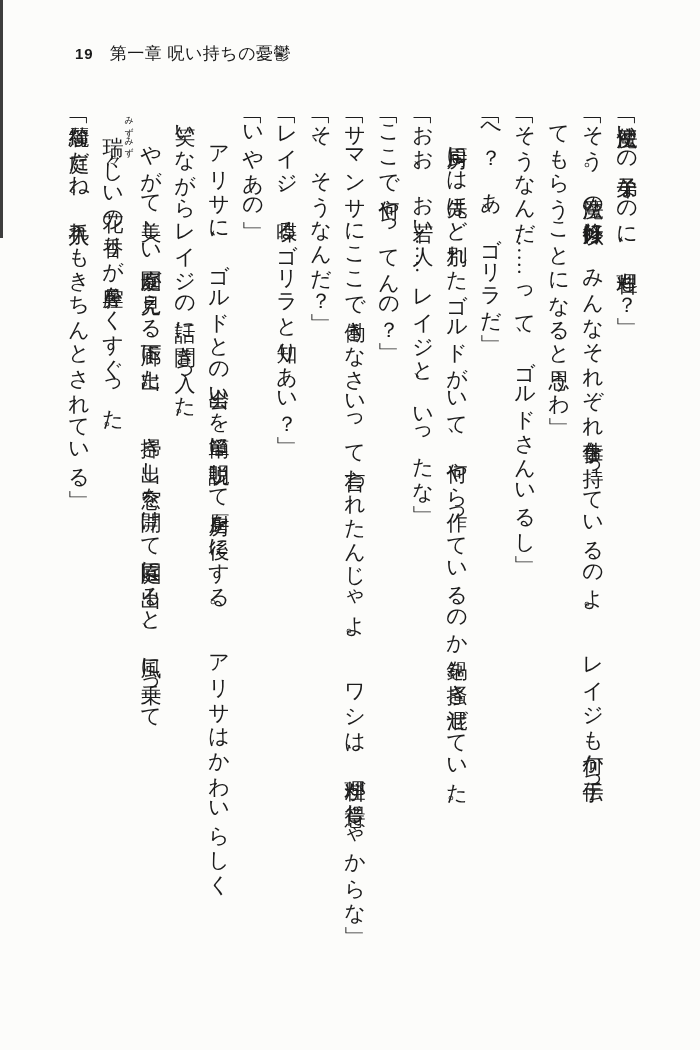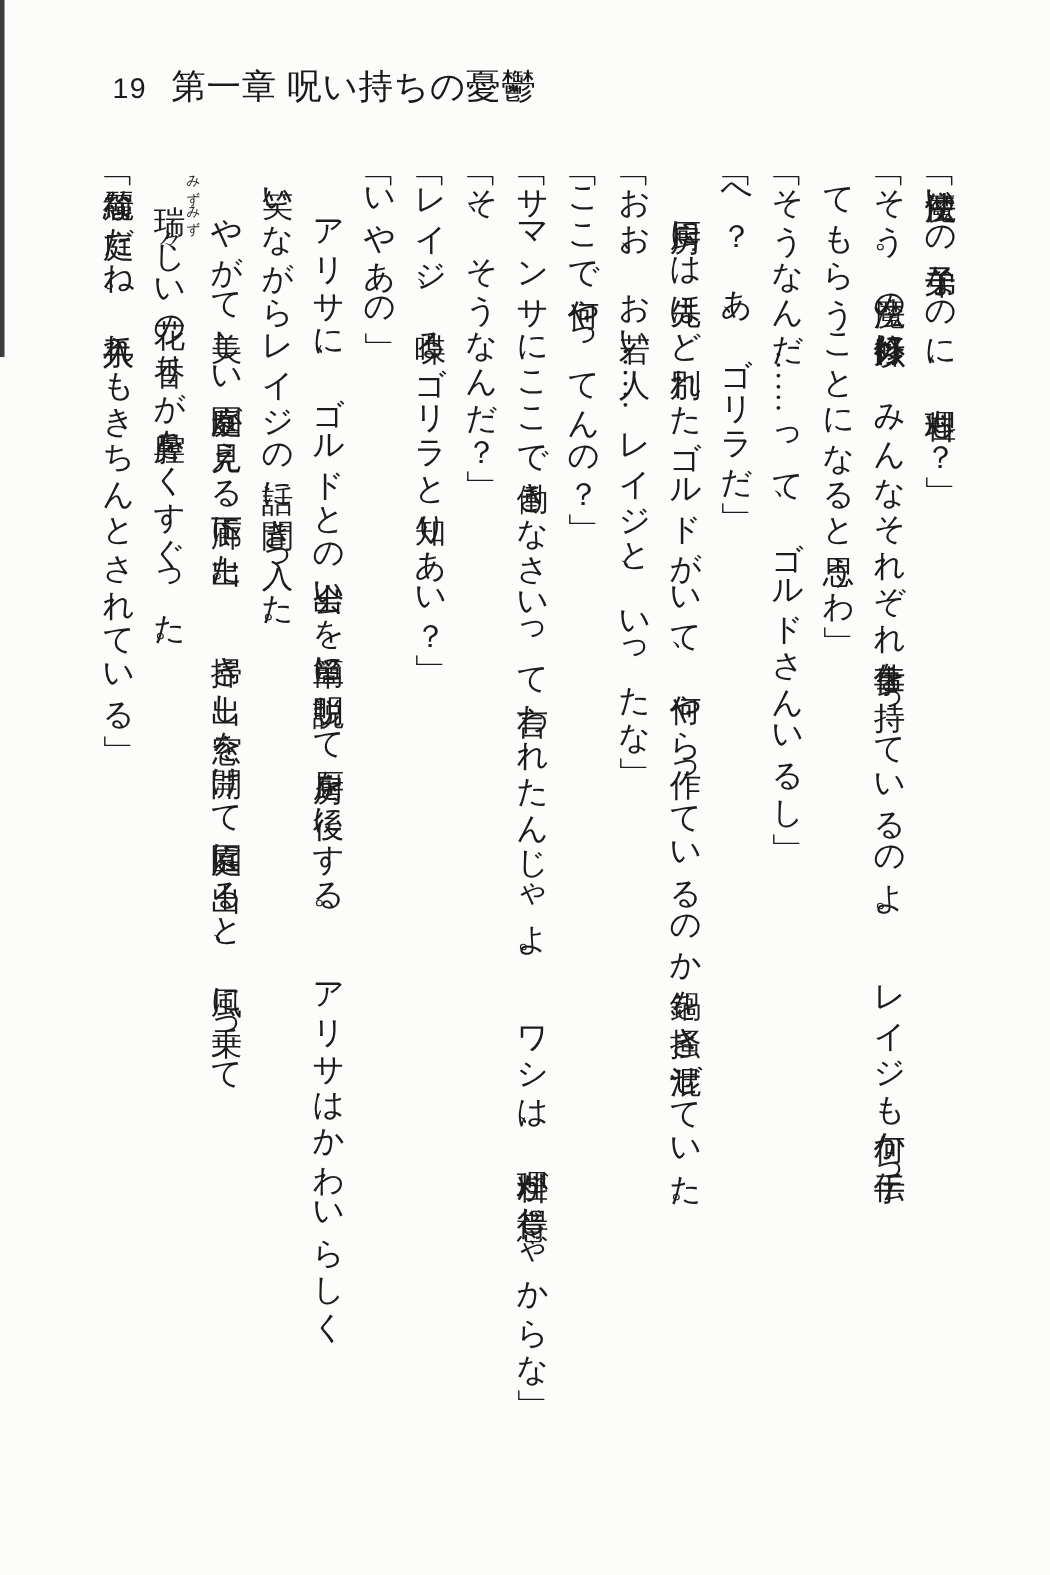--- a/index.html
+++ b/index.html
@@ -32,26 +32,26 @@
     position: absolute;
     top: 42px;
     left: 75px;
     display: flex;
     align-items: baseline;
     gap: 16px;
     font-family: "Liberation Sans", "DejaVu Sans", sans-serif;
     color: #1a1a1a;
   }
   .running-head .pagenum {
-    font-size: 19px;
-    font-weight: 400;
+    font-size: 15px;
+    font-weight: 700;
     letter-spacing: 1px;
   }
   .running-head .chapter {
-    font-size: 23px;
+    font-size: 17px;
     font-weight: 400;
     letter-spacing: 0.5px;
   }
   .text-block {
     position: absolute;
     top: 110px;
     right: 56px;
     width: 586px;
     height: 910px;
     writing-mode: vertical-rl;

